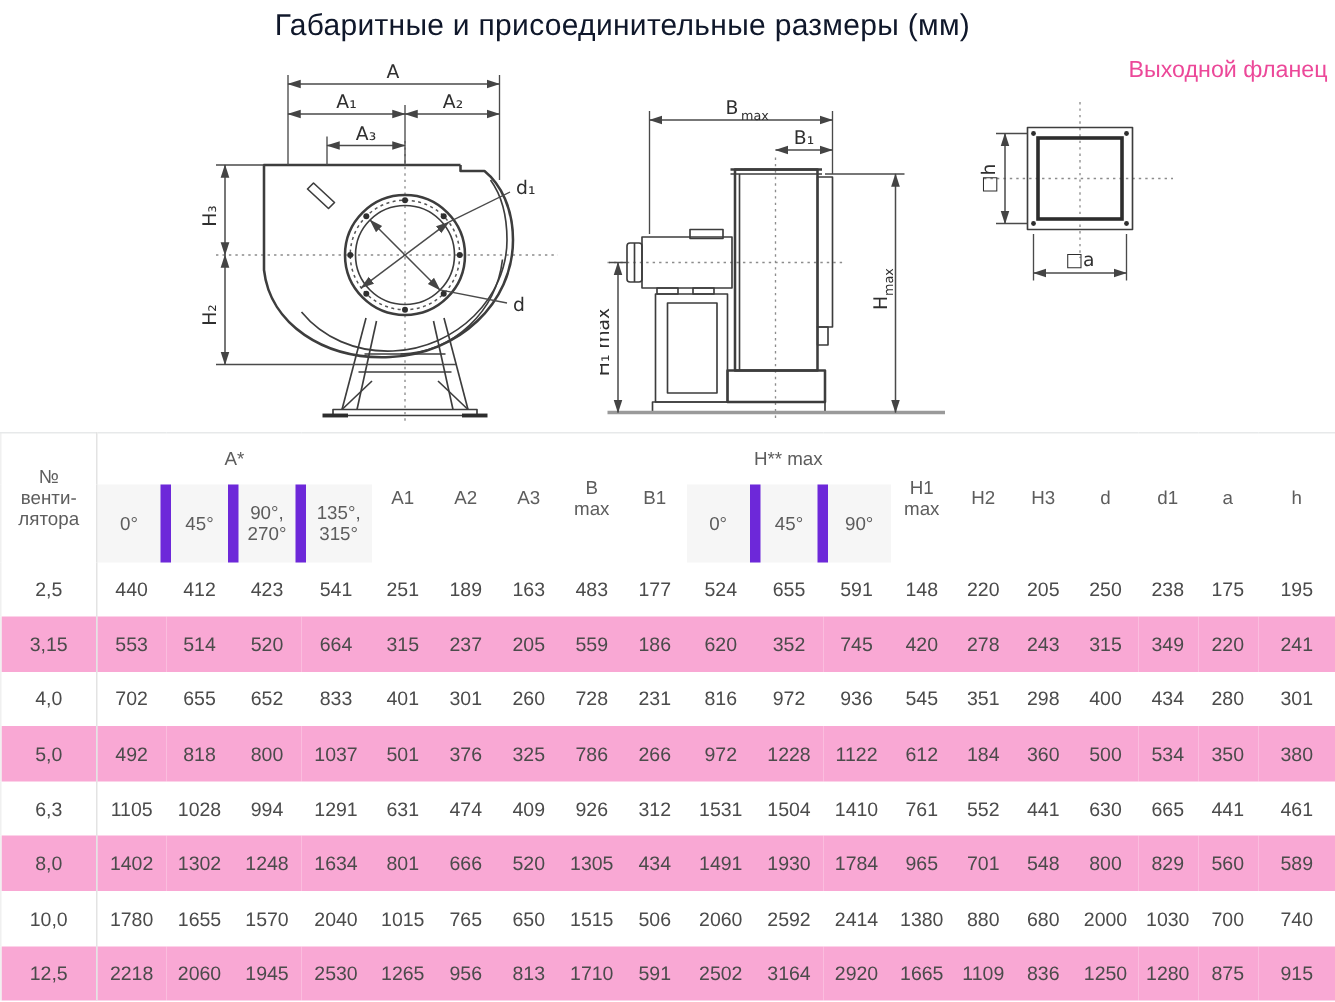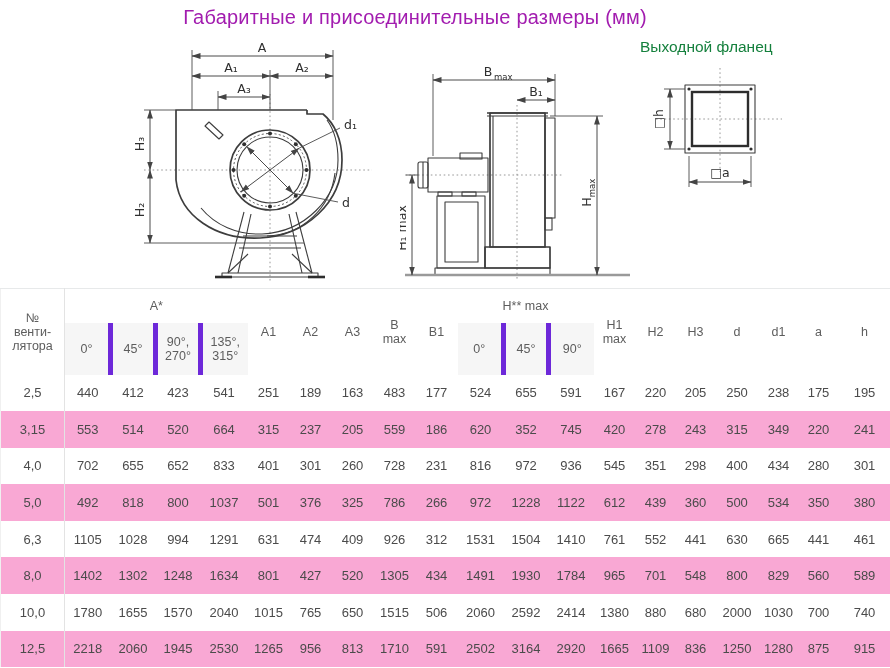--- a/index.html
+++ b/index.html
@@ -1,26 +1,26 @@
 <!DOCTYPE html>
 <html><head>
 <meta charset="utf-8">
 <style>
   * { margin:0; padding:0; box-sizing:border-box; }
   body { background:#ffffff; font-family:"Liberation Sans", sans-serif; }
   .page { position:relative; width:890px; height:668px; background:#fff; overflow:hidden; }
 
   .title { position:absolute; top:6px; left:0; width:830px; text-align:center;
-           font-size:20px; color:#a21caf; letter-spacing:0.2px; }
+           font-size:20px; color:#0f172a; letter-spacing:0.2px; }
 
   .svg-front  { position:absolute; left:128px; top:40px; }
   .svg-side   { position:absolute; left:400px; top:50px; }
   .svg-flange { position:absolute; left:640px; top:60px; }
-  .flange-title { position:absolute; left:640px; top:38px; width:245px; text-align:left;
-                  font-size:15.5px; color:#15803d; }
+  .flange-title { position:absolute; left:640px; top:38px; width:245px; text-align:right;
+                  font-size:15.5px; color:#ec4899; }
 
   
   .ln  { fill:none; stroke:#3d3d3d; stroke-width:1.7; stroke-linejoin:round; }
   .ln1 { fill:none; stroke:#3d3d3d; stroke-width:1.1; stroke-linejoin:round; }
   .dim { fill:none; stroke:#4a4a4a; stroke-width:1; }
   .ext { fill:none; stroke:#4a4a4a; stroke-width:0.9; }
   .ctr { fill:none; stroke:#8c8c8c; stroke-width:0.9; stroke-dasharray:1.6 2.7; }
   .dot { fill:none; stroke:#555; stroke-width:1; stroke-dasharray:2 2.3; }
   .thk { fill:none; stroke:#2d2d2d; stroke-width:2.6; }
   text.dl  { font:12.5px "DejaVu Sans", sans-serif; fill:#2f2f2f; }
@@ -31,21 +31,21 @@
   table.dims { position:absolute; left:0; top:288px; width:890px; table-layout:fixed;
                border-collapse:collapse; border-top:1px solid #e7e9ea; border-left:1px solid #f0f0f0;
                font-size:13px; color:#4b4b4b; }
   table.dims th { font-weight:normal; color:#5d5d5d; font-size:12.5px; white-space:pre-line;
                   text-align:center; vertical-align:middle; }
   table.dims td { text-align:center; vertical-align:middle; height:36.6px; }
   tr.h1r { height:34px; }
   tr.h2r { height:52px; }
   .fanhead, td.fan-no { border-right:1px solid #e3e3e3; }
   th.sub { background:#f6f6f6; }
-  th.sub2 { border-left:5px solid #6d28d9; }
+  th.sub2 { border-left:7px solid #6d28d9; }
   tbody tr.alt { background:#f9a8d4; }
 </style>
 </head>
 <body>
 
 <div class="page">
 
   <div class="title">Габаритные и присоединительные размеры (мм)</div>
 
   <svg class="svg-front" width="268" height="248" viewBox="0 0 268 248">
@@ -279,21 +279,21 @@
           <td>423</td>
           <td>541</td>
           <td>251</td>
           <td>189</td>
           <td>163</td>
           <td>483</td>
           <td>177</td>
           <td>524</td>
           <td>655</td>
           <td>591</td>
-          <td>167</td>
+          <td>148</td>
           <td>220</td>
           <td>205</td>
           <td>250</td>
           <td>238</td>
           <td>175</td>
           <td>195</td>
         </tr>
         <tr class="alt">
           <td class="fan-no">3,15</td>
           <td>553</td>
@@ -346,21 +346,21 @@
           <td>1037</td>
           <td>501</td>
           <td>376</td>
           <td>325</td>
           <td>786</td>
           <td>266</td>
           <td>972</td>
           <td>1228</td>
           <td>1122</td>
           <td>612</td>
-          <td>439</td>
+          <td>184</td>
           <td>360</td>
           <td>500</td>
           <td>534</td>
           <td>350</td>
           <td>380</td>
         </tr>
         <tr>
           <td class="fan-no">6,3</td>
           <td>1105</td>
           <td>1028</td>
@@ -382,21 +382,21 @@
           <td>441</td>
           <td>461</td>
         </tr>
         <tr class="alt">
           <td class="fan-no">8,0</td>
           <td>1402</td>
           <td>1302</td>
           <td>1248</td>
           <td>1634</td>
           <td>801</td>
-          <td>427</td>
+          <td>666</td>
           <td>520</td>
           <td>1305</td>
           <td>434</td>
           <td>1491</td>
           <td>1930</td>
           <td>1784</td>
           <td>965</td>
           <td>701</td>
           <td>548</td>
           <td>800</td>

